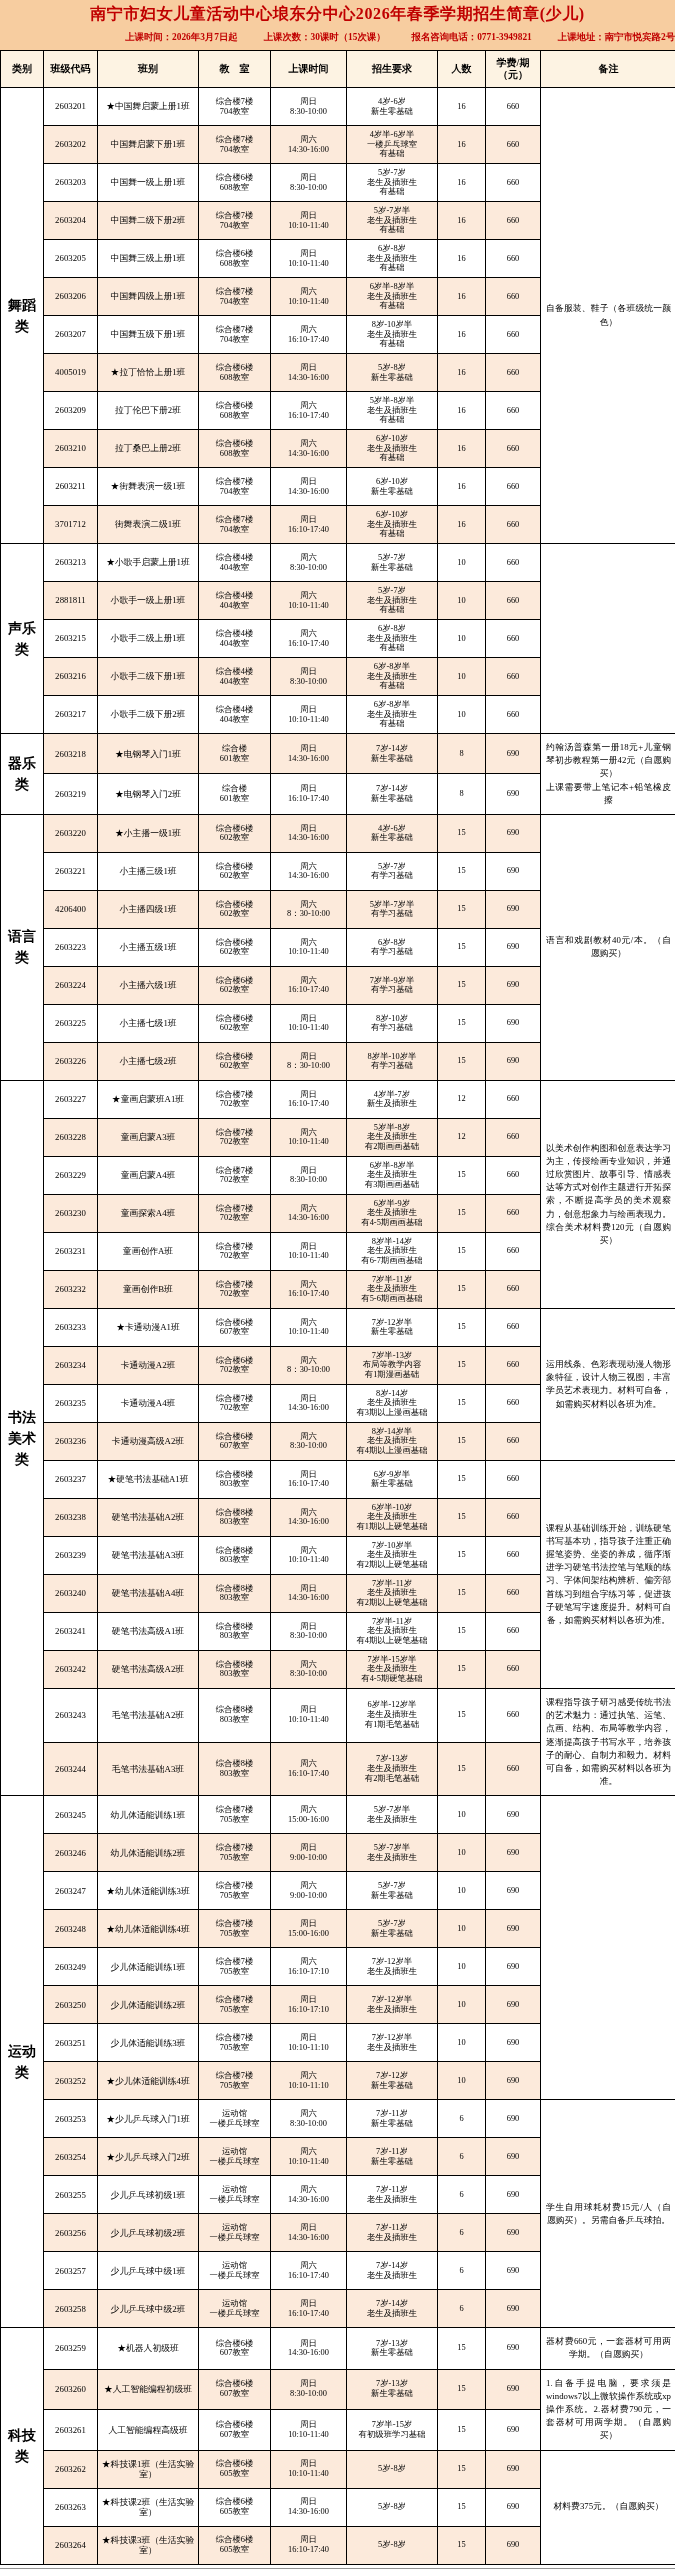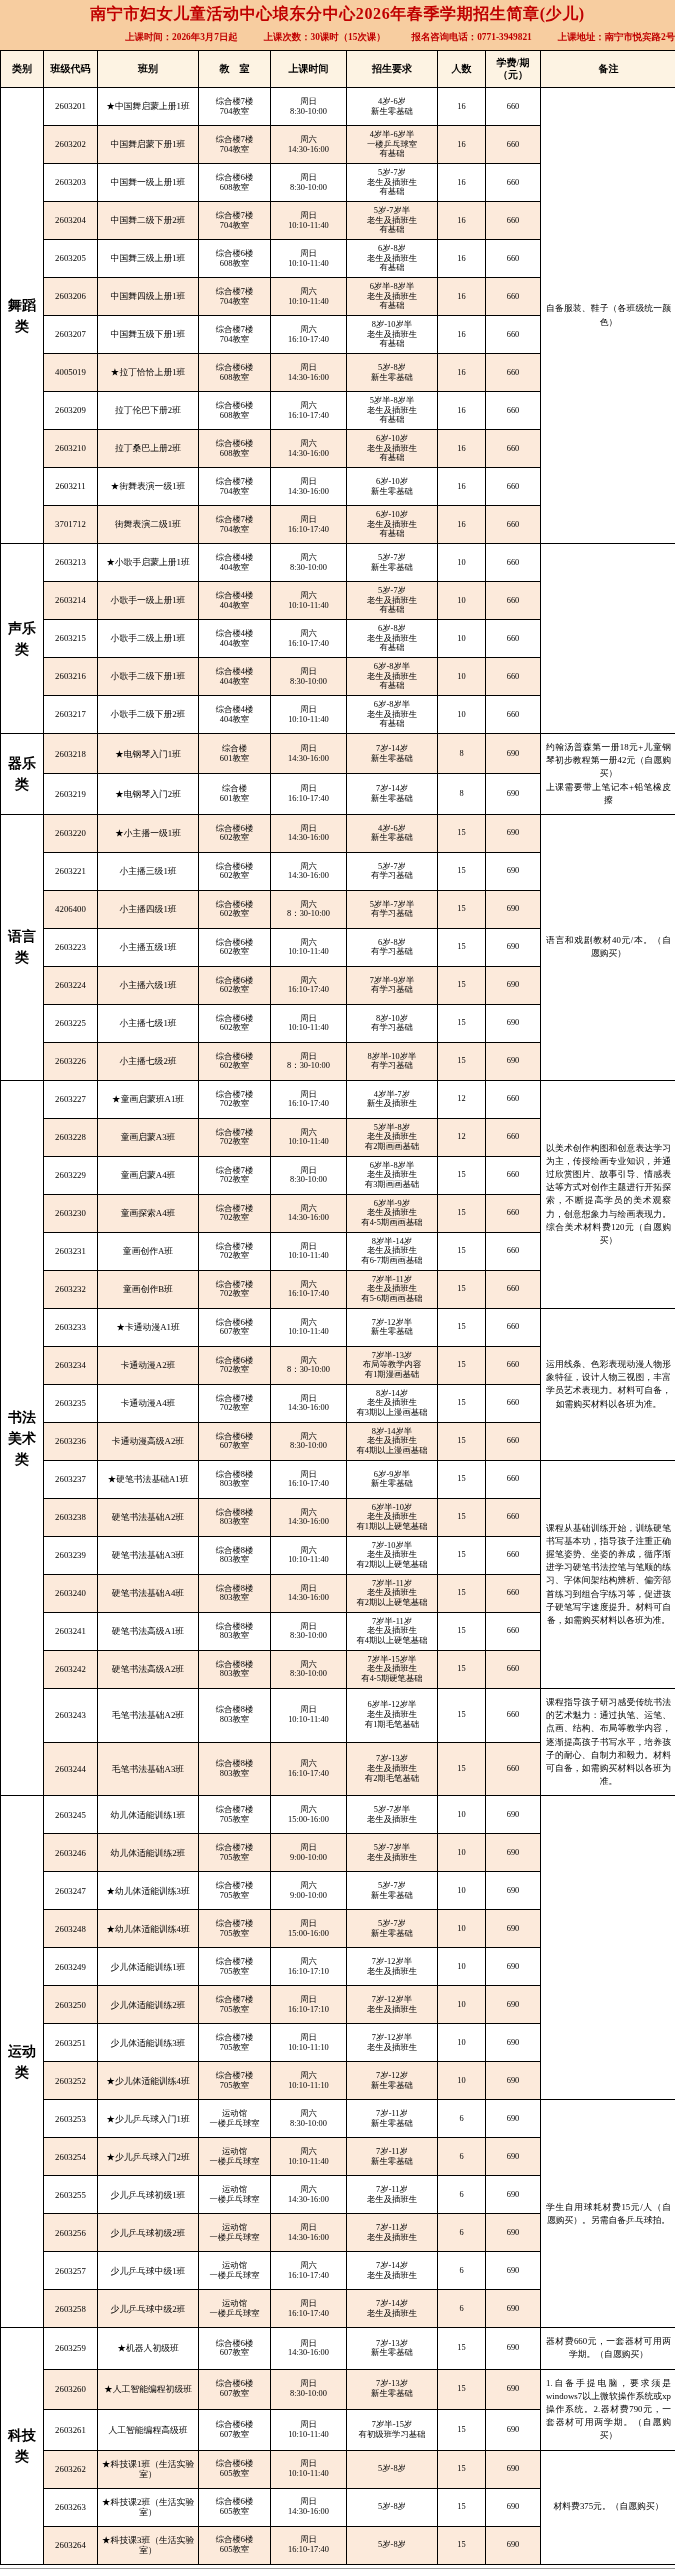--- a/index.html
+++ b/index.html
@@ -225,21 +225,21 @@
 404教室</td>
         <td>周六
 8:30-10:00</td>
         <td>5岁-7岁
 新生零基础</td>
         <td>10</td>
         <td>660</td>
         <td rowspan="5" class="note-cell"></td>
       </tr>
       <tr class="alt">
-        <td class="cell-code">2603214</td>
+        <td class="cell-code">2881811</td>
         <td class="cell-name">小歌手一级上册1班</td>
         <td>综合楼4楼
 404教室</td>
         <td>周六
 10:10-11:40</td>
         <td>5岁-7岁
 老生及插班生
 有基础</td>
         <td>10</td>
         <td>660</td>

